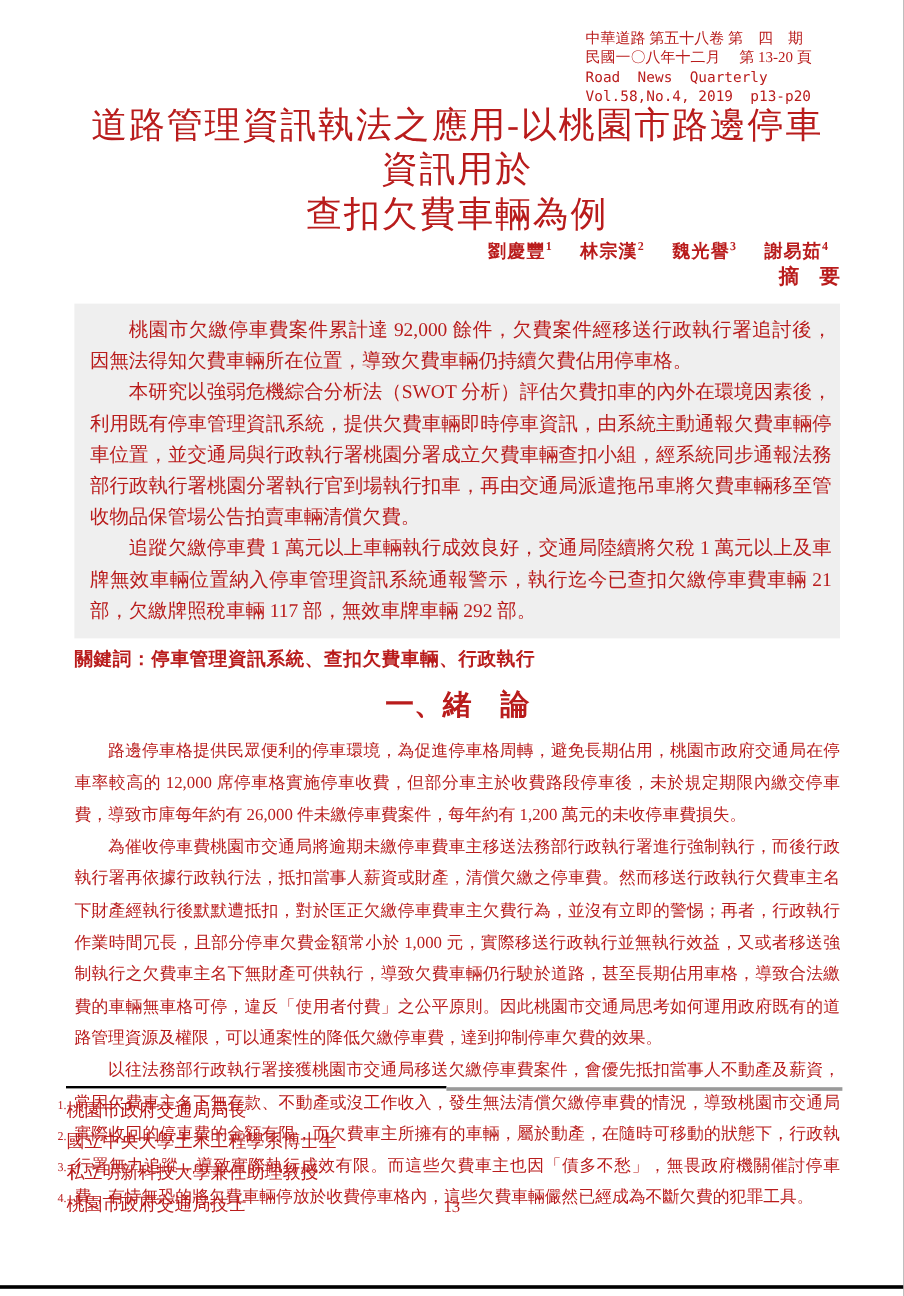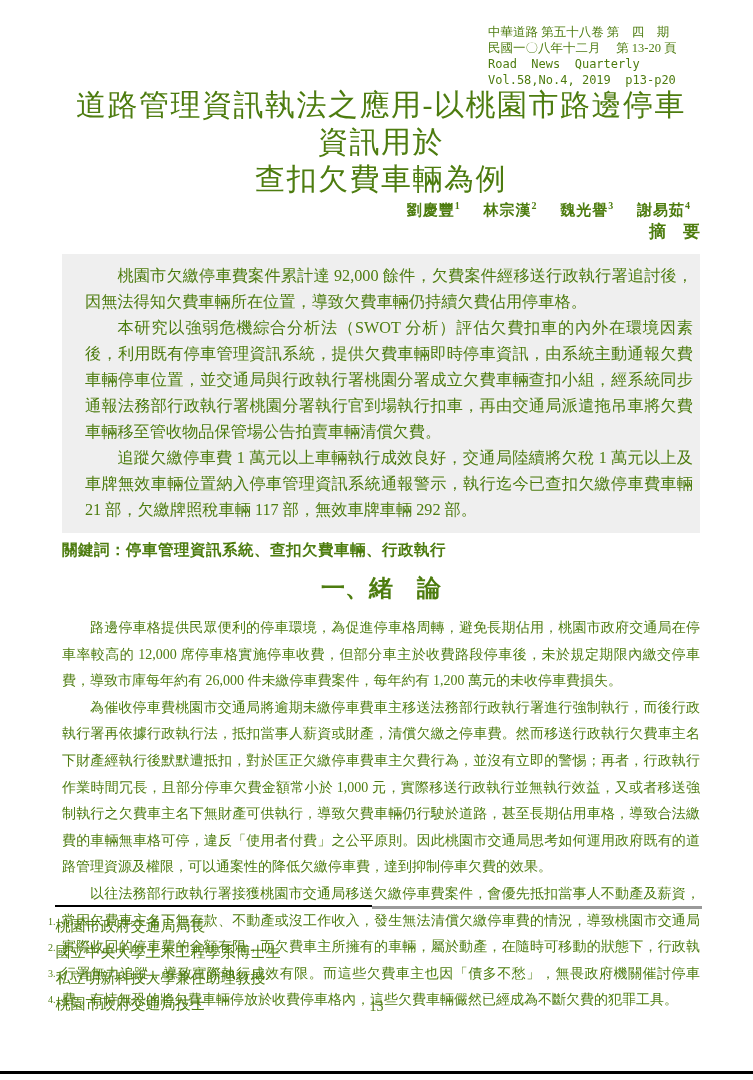--- a/index.html
+++ b/index.html
@@ -2,21 +2,21 @@
 <html><head>
 <meta charset="utf-8">
 <style>
   html,body { margin:0; padding:0; background:#888; }
   .page {
     position:relative;
     width:753px; height:1080px;
     margin:0 auto;
     background:#ffffff;
     font-family:"Liberation Serif", serif;
-    color:#4d7c0f;
+    color:#b91c1c;
     overflow:hidden;
   }
   
   .journal-header {
     position:absolute; left:488px; top:24px;
     text-align:left;
   }
   .jh-cn {
     font-size:12.5px; line-height:16px;
     white-space:pre;
@@ -42,21 +42,21 @@
   }
   .authors .author { margin:0 9px; }
   sup { font-size:10px; font-weight:700; }
   .abstract-heading {
     text-align:right;
     font-size:17px; font-weight:700; white-space:pre;
   }
   .abstract-box {
     margin-top:11px;
     background:#efefef;
-    padding:9px 7px 10px 23px;
+    padding:9px 7px 10px 13px;
   }
   .abstract-box p {
     margin:0; text-indent:2em; text-align:justify;
     font-size:16.2px; line-height:26px;
   }
   .keywords {
     margin-top:7px;
     font-size:15.5px; font-weight:700;
     letter-spacing:0.5px;
     font-family:Liberation Serif, serif;

